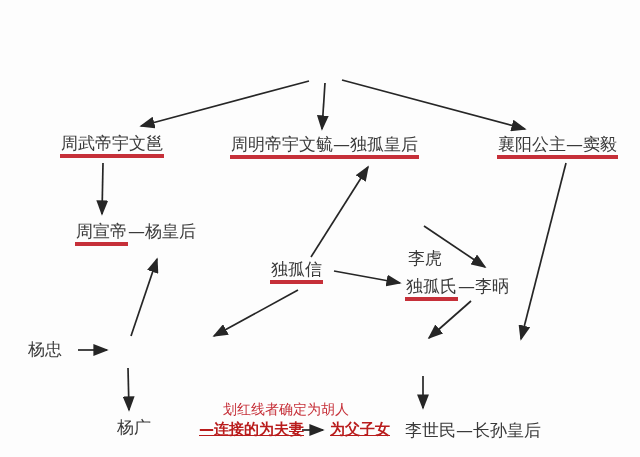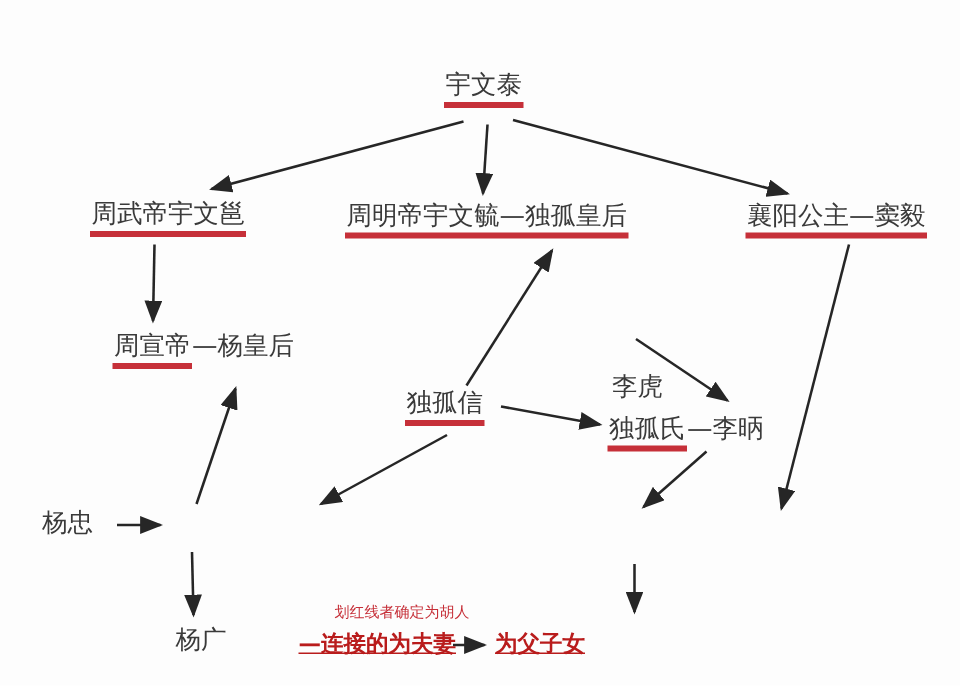--- a/index.html
+++ b/index.html
@@ -25,21 +25,21 @@
     color:var(--ink,#3a3a3a);
     letter-spacing:0px;
   }
   .node span{display:inline-block;}
   .node span.hu{
     border-bottom:4px solid var(--red,#c63039);
     padding:0 1px 1px 1px;
   }
   .legend-red{
     position:absolute;
-    font-size:10px;
+    font-size:14px;
     color:var(--red,#c63039);
     white-space:nowrap;
   }
   .legend-black{
     position:absolute;
     font-size:15px;
     font-weight:600;
     color:#b91c1c;
     white-space:nowrap;
     text-decoration:underline;
@@ -70,23 +70,23 @@
       <line x1="128" y1="368" x2="129" y2="410" stroke="#262626" stroke-width="1.7" marker-end="url(#arrow)"></line>
       <line x1="423" y1="376" x2="423" y2="408" stroke="#262626" stroke-width="1.7" marker-end="url(#arrow)"></line>
       <line x1="302" y1="430" x2="323" y2="430" stroke="#262626" stroke-width="1.7" marker-end="url(#arrow)"></line>
     </svg>
 
   <div class="legend-red" style="left:223px;top:401px;">划红线者确定为胡人</div>
 
   <div class="legend-black" style="left:199px;top:420px;">—连接的为夫妻</div>
 
   <div class="legend-black" style="left:330px;top:420px;text-align:right;">为父子女</div>
-<div class="node" style="left: 296px; top: 48px;"><span class="hu">宇文泰</span></div>
     <div class="node" style="left: 60px; top: 134px;"><span class="hu">周武帝宇文邕</span></div>
     <div class="node" style="left: 230px; top: 135px;"><span class="hu">周明帝宇文毓—独孤皇后</span></div>
     <div class="node" style="left: 497px; top: 135px;"><span class="hu">襄阳公主—窦毅</span></div>
     <div class="node" style="left: 75px; top: 222px;"><span class="hu">周宣帝</span><span>—杨皇后</span></div>
     <div class="node" style="left: 408px; top: 201px; margin-top: 48px;"><span>李虎</span></div>
     <div class="node" style="left: 270px; top: 260px;"><span class="hu">独孤信</span></div>
     <div class="node" style="left: 405px; top: 277px; text-decoration: underline;"><span class="hu">独孤氏</span><span>—李昞</span></div>
     <div class="node" style="left: 28px; top: 340px;"><span>杨忠</span></div>
     <div class="node" style="left: 117px; top: 418px;"><span>杨广</span></div>
+    <div class="node" style="left: 405px; top: 421px;"><span>李世民—长孙皇后</span></div>
   </div>
 
 </body></html>

